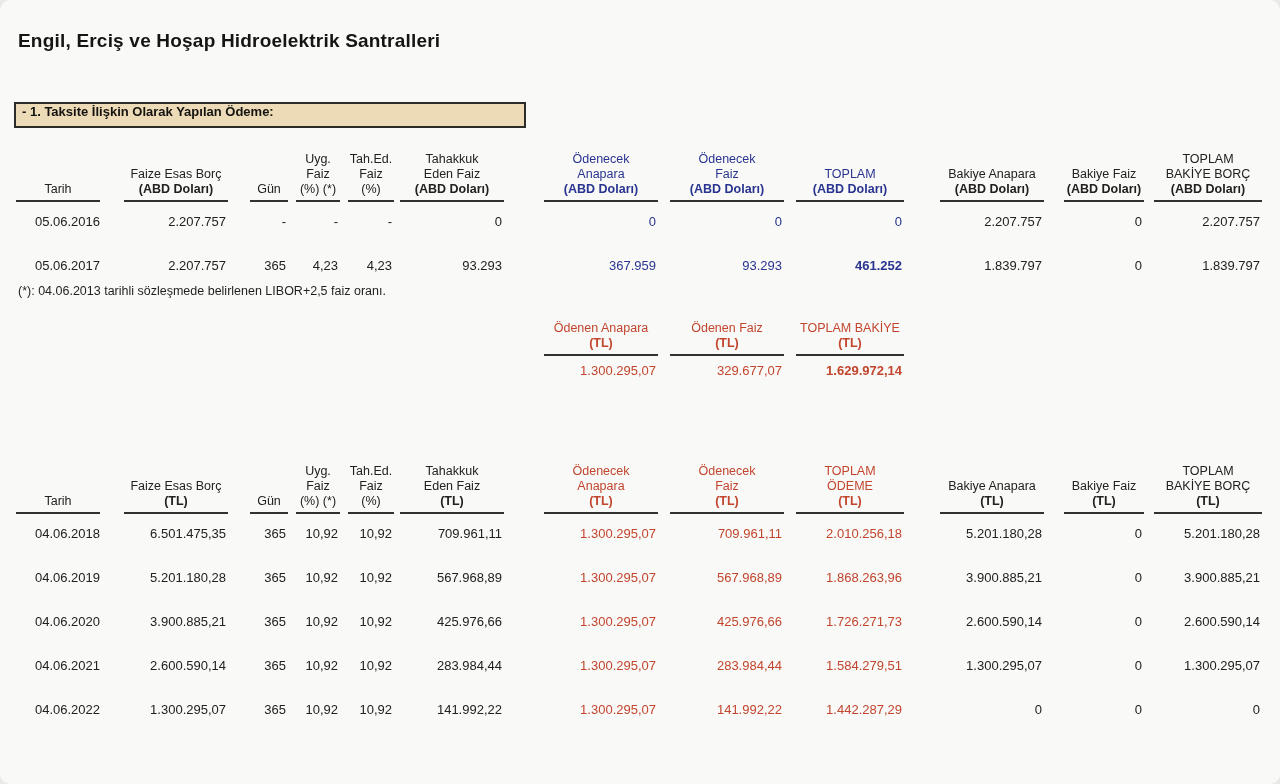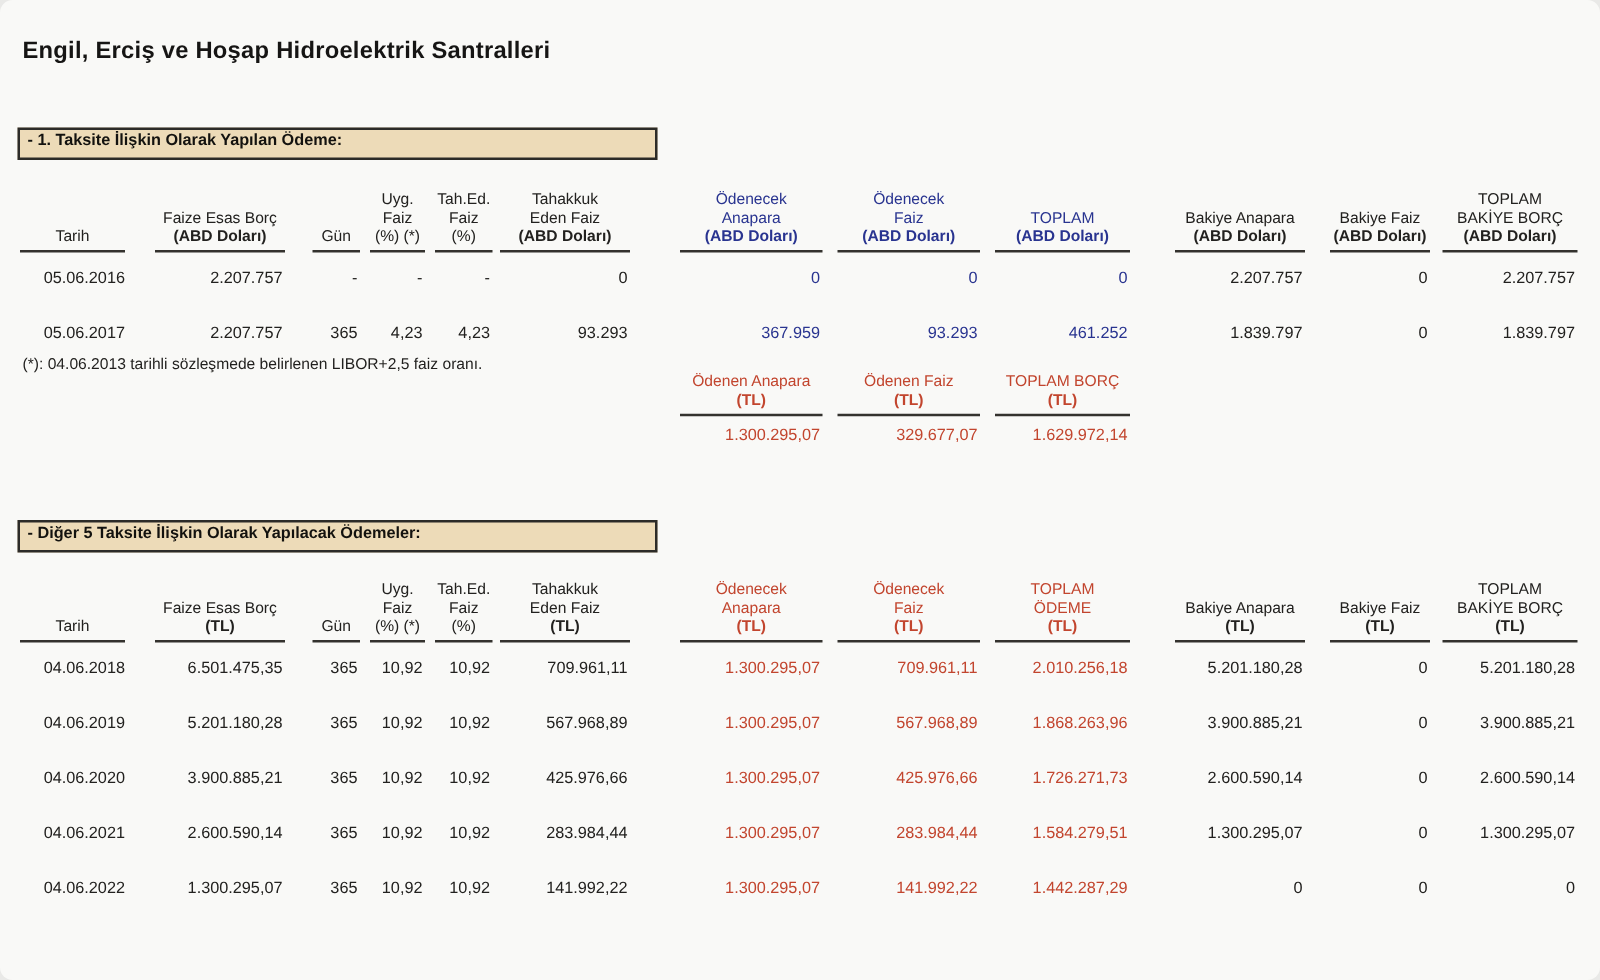--- a/index.html
+++ b/index.html
@@ -46,21 +46,21 @@
     padding-bottom:3px;
     font-size:12.5px;line-height:15px;color:#22211f;
   }
   .hc .bu{font-weight:700;text-align:right;}
   .drow{height:26px;align-items:center;font-size:13px;margin-top:18px;}
   .drow.first{margin-top:6px;}
   .dc{text-align:right;padding-right:2px;white-space:nowrap;color:#22211f;}
   .dc.date{padding-right:0;}
   .blue{color:#293490;}
   .red{color:#c2452e;}
-  .bd{font-weight:400;}
+  .bd{font-weight:700;}
   .footnote{
     position:absolute;left:18px;
     font-size:12.5px;color:#201f1d;
   }
   .fn1{top:284px;}
   .fn2{top:667px;}
   .mini-h{height:44px;}
   .mini-v{height:28px;align-items:center;font-size:13px;}
 </style>
 </head>
@@ -156,45 +156,42 @@
       <div class="dc p7 blue">93.293</div>
       <div class="dc p8 blue bd">461.252</div>
       <div class="dc p9">1.839.797</div>
       <div class="dc p10">0</div>
       <div class="dc p11">1.839.797</div>
     </div>
   </div>
 
   <div class="footnote fn1">(*): 04.06.2013 tarihli sözleşmede belirlenen LIBOR+2,5 faiz oranı.</div>
 
-  <div class="tbl" style="top:289px">
+  <div class="tbl" style="top:312px">
     <div class="grid mini-h">
       <div class="hc p6 red">
           <span>Ödenen Anapara</span>
           <span class="bu">(TL)</span>
         </div>
       <div class="hc p7 red">
           <span>Ödenen Faiz</span>
           <span class="bu">(TL)</span>
         </div>
       <div class="hc p8 red">
-          <span>TOPLAM BORÇ</span>
+          <span>TOPLAM BAKİYE</span>
           <span class="bu">(TL)</span>
         </div>
     </div>
     <div class="grid mini-v">
       <div class="dc p6 red">1.300.295,07</div>
       <div class="dc p7 red">329.677,07</div>
       <div class="dc p8 red bd">1.629.972,14</div>
     </div>
   </div>
 
-  <div class="band band2">
-    <span>- Diğer 5 Taksite İlişkin Olarak Yapılacak Ödemeler:</span>
-  </div>
 
   <div class="tbl" style="top:455px">
     <div class="grid hrow">
       <div class="hc p0">
           <span>Tarih</span>
         </div>
       <div class="hc p1">
           <span>Faize Esas Borç</span>
           <span class="bu">(TL)</span>
         </div>

